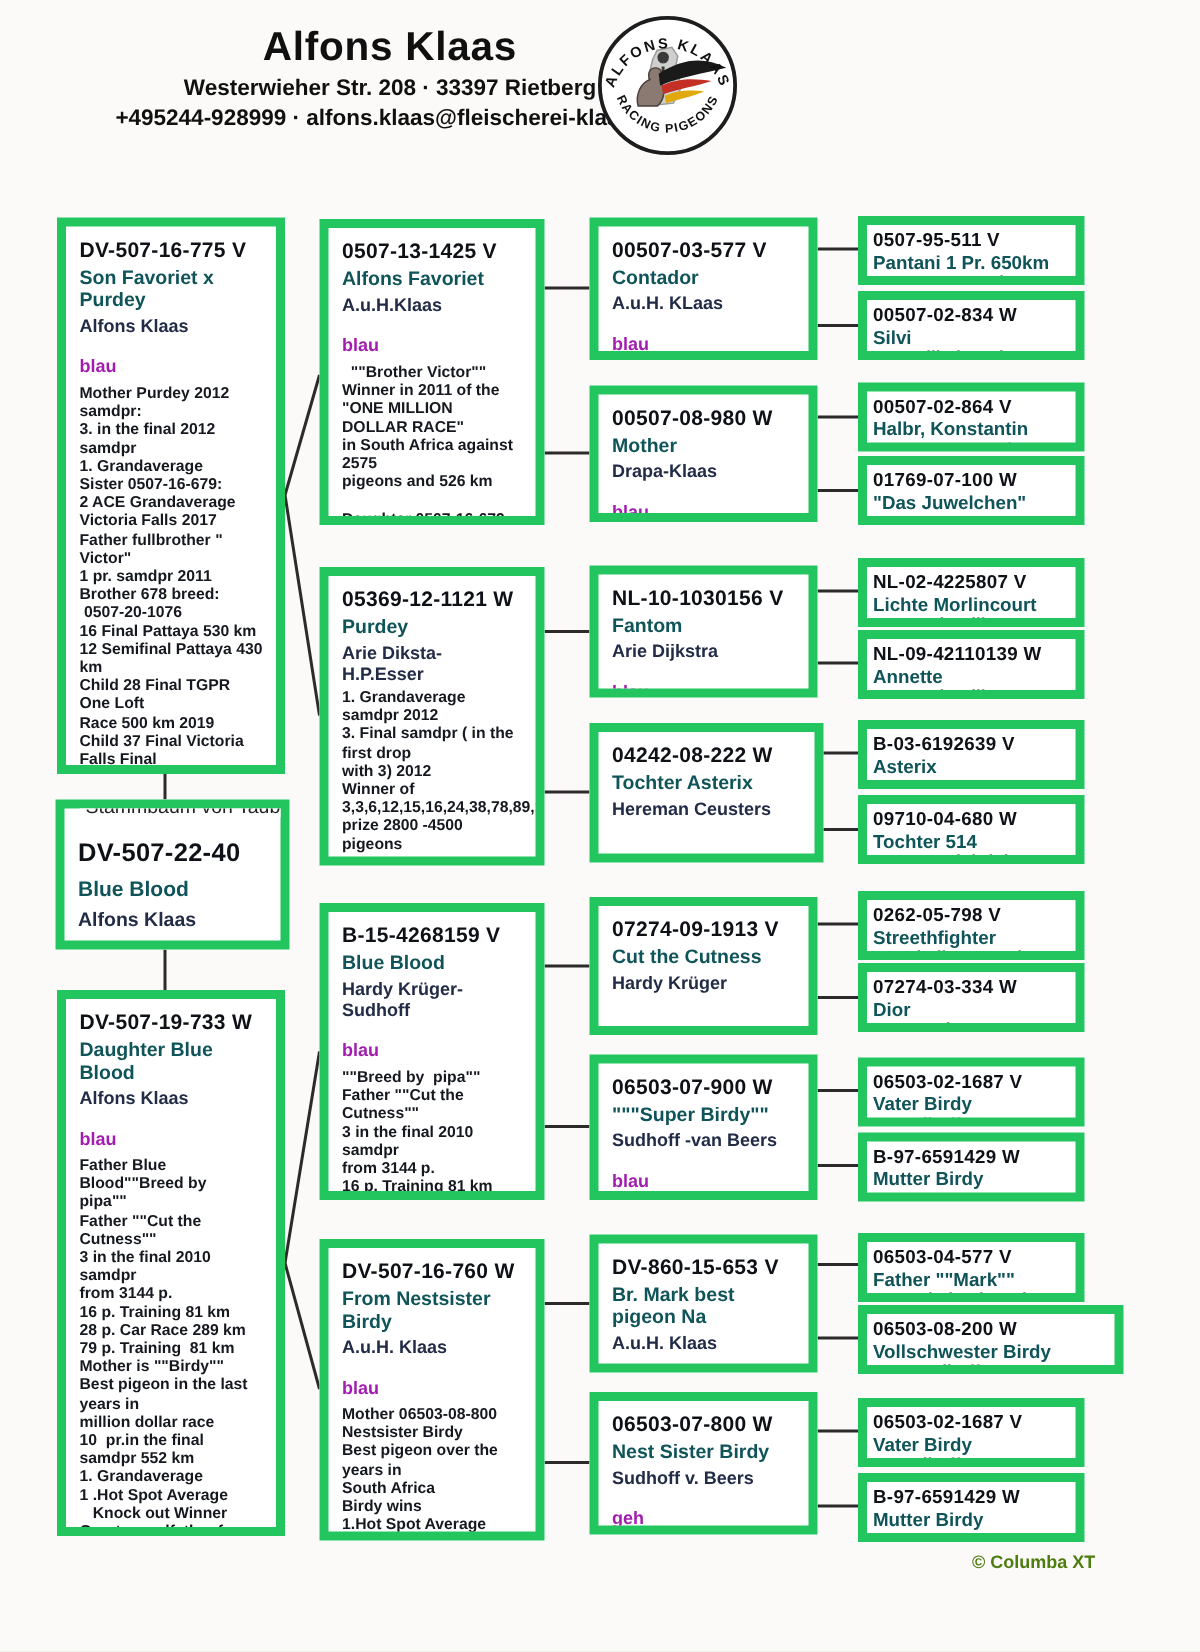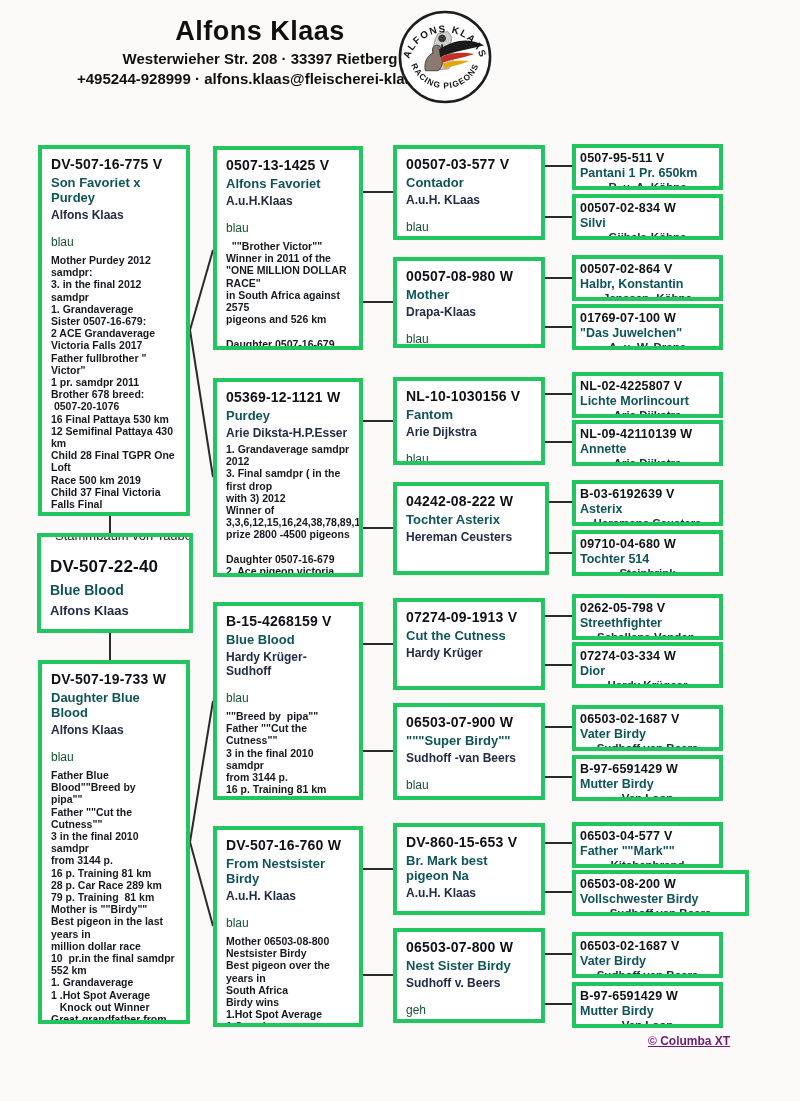--- a/index.html
+++ b/index.html
@@ -7,46 +7,46 @@
     position:relative;width:800px;height:1101px;background:#fbfaf8;
     font-family:"Liberation Sans","DejaVu Sans",sans-serif;overflow:hidden;
   }
   
   .hdr{position:absolute;left:0;top:16px;width:520px;text-align:center;color:#101010;}
   .hdr .name{font-size:27px;font-weight:bold;letter-spacing:.5px;}
   .hdr .line{font-size:15px;font-weight:bold;margin-top:3px;}
   .logo{position:absolute;left:396px;top:8px;width:98px;height:98px;}
   
   .pbox{
-    position:absolute;background:#fff;border:4px solid #22c55e;box-sizing:border-box;
+    position:absolute;background:#fff;border:6px solid #22c55e;box-sizing:border-box;
     padding:7px 9px 4px 9px;overflow:hidden;color:#14171c;
   }
   .ring{font-size:14px;font-weight:bold;color:#0e1116;margin-bottom:3px;letter-spacing:.2px;}
   .pname{font-size:13px;font-weight:bold;color:#0f5458;margin-bottom:3px;}
   .breeder{font-size:12px;font-weight:bold;color:#232c47;margin-bottom:3px;}
-  .pcolor{font-size:12px;font-weight:normal;color:#14532d;margin-bottom:5px;margin-top:13px;}
+  .pcolor{font-size:12px;font-weight:bold;color:#a21caf;margin-bottom:5px;margin-top:13px;}
   .pbody{font-size:10.5px;line-height:12.2px;font-weight:bold;color:#15191f;white-space:pre-wrap;}
   
   .subject{padding-top:20px;}
   .subject .legend{
     position:absolute;top:-9px;left:10px;background:#fff;padding:0 4px;
     font-size:13px;font-weight:normal;color:#222;white-space:nowrap;
   }
   .subject .ring{font-size:17px;margin-bottom:5px;}
   .subject .pname{font-size:14px;margin-bottom:5px;}
   .subject .breeder{font-size:13px;margin-bottom:5px;}
   
   .g4 .ring{font-size:12.5px;margin-bottom:1px;}
   .g4 .pname{font-size:12.5px;margin-bottom:1px;}
   .g4 .breeder{font-size:11.5px;margin-bottom:0;text-align:center;}
   .g4{padding:3px 4px;}
   
   #wires{position:absolute;left:0;top:0;pointer-events:none;}
   .footer{
-    position:absolute;left:648px;top:1034px;width:120px;font-size:12px;font-weight:bold;color:#701a75;text-decoration:underline;
+    position:absolute;left:648px;top:1034px;width:120px;font-size:12px;font-weight:bold;color:#4d7c0f;
   }
 </style>
 </head>
 <body>
 
 <div id="page">
 
   <div class="hdr">
     <div class="name">Alfons Klaas</div>
     <div class="line">Westerwieher Str. 208 · 33397 Rietberg</div>

